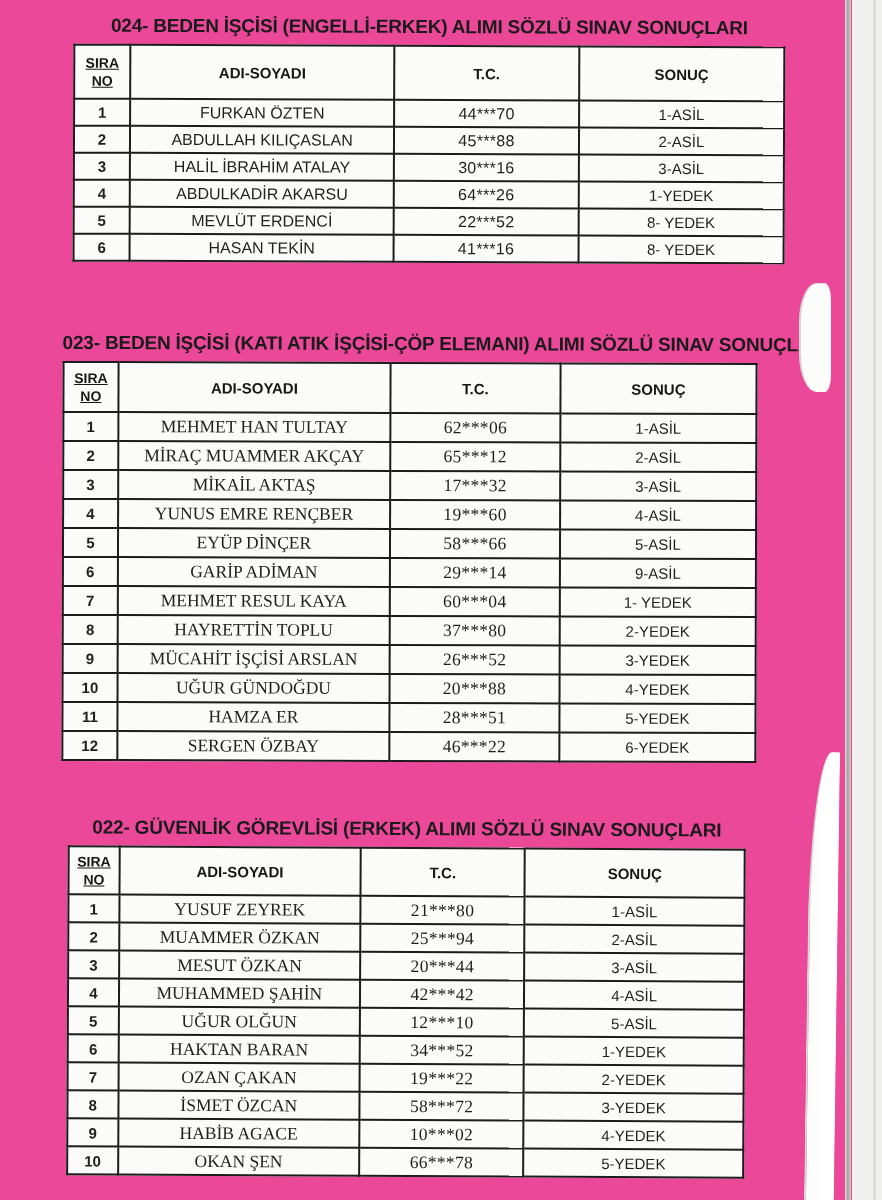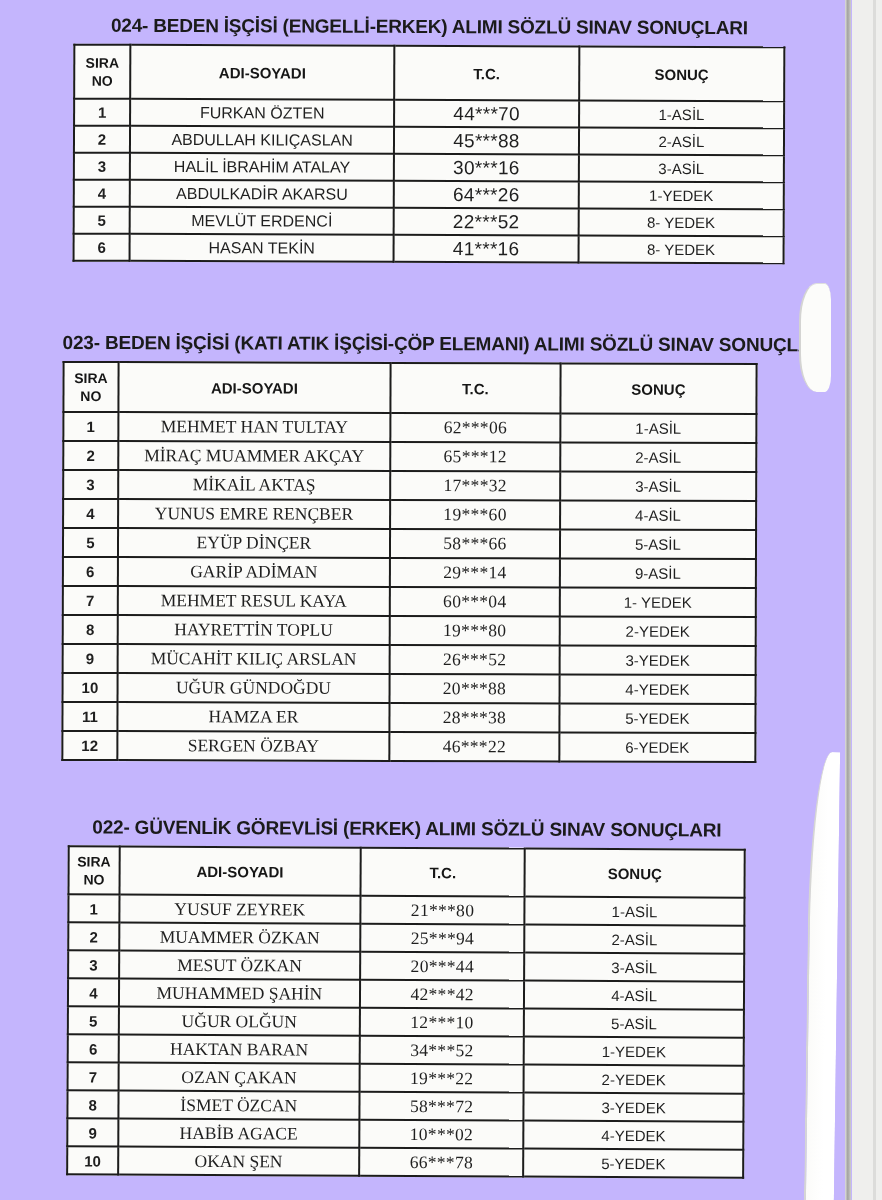--- a/index.html
+++ b/index.html
@@ -4,21 +4,21 @@
 <style>
   html, body {
     margin: 0; padding: 0;
     width: 882px; height: 1200px;
     background: #f6f6f4;
     overflow: hidden;
     font-family: "Liberation Sans", sans-serif;
   }
   .page {
     position: absolute; inset: 0;
-    background: #c4b5fd;
+    background: #ec4899;
   }
   
   .right-bg {
     position: absolute; left: 852px; top: 0;
     width: 30px; height: 1200px;
     background: #efefed;
   }
   .edge-line {
     position: absolute; left: 845px; top: 0;
     width: 6px; height: 1200px;
@@ -70,31 +70,31 @@
     border: 2px solid #1c1c1c;
     text-align: center;
     vertical-align: middle;
     padding: 0 2px;
   }
   table.results th {
     font-size: 15px;
     font-weight: 700;
     color: #161616;
   }
-  table.results th:first-child { font-size: 14px; line-height: 1.3; }
+  table.results th:first-child { font-size: 14px; line-height: 1.3; text-decoration: underline; }
   .s1 th { height: 52px; }
   .s2 th { height: 48px; }
   .s3 th { height: 46px; }
   .s1 tbody td { height: 25px; }
   .s2 tbody td { height: 27px; }
   .s3 tbody td { height: 26px; }
 
   td.c-no     { font-weight: 700; font-size: 15px; }
   td.c-name   { font-size: 16px; }
-  td.c-tc     { font-size: 19px; letter-spacing: 0.3px; }
+  td.c-tc     { font-size: 16px; letter-spacing: 0.3px; }
   td.c-result { font-size: 15px; }
 
   .serif-names td.c-name,
   .serif-names td.c-tc {
     font-family: "Liberation Serif", serif;
     font-size: 17.5px;
   }
 
   
   .s1 th:nth-child(1){width:7.9%}  .s1 th:nth-child(2){width:37.2%} .s1 th:nth-child(3){width:26%}
@@ -208,39 +208,39 @@
           </tr>
           <tr>
             <td class="c-no">7</td>
             <td class="c-name">MEHMET RESUL KAYA</td>
             <td class="c-tc">60***04</td>
             <td class="c-result">1- YEDEK</td>
           </tr>
           <tr>
             <td class="c-no">8</td>
             <td class="c-name">HAYRETTİN TOPLU</td>
-            <td class="c-tc">19***80</td>
+            <td class="c-tc">37***80</td>
             <td class="c-result">2-YEDEK</td>
           </tr>
           <tr>
             <td class="c-no">9</td>
-            <td class="c-name">MÜCAHİT KILIÇ ARSLAN</td>
+            <td class="c-name">MÜCAHİT İŞÇİSİ ARSLAN</td>
             <td class="c-tc">26***52</td>
             <td class="c-result">3-YEDEK</td>
           </tr>
           <tr>
             <td class="c-no">10</td>
             <td class="c-name">UĞUR GÜNDOĞDU</td>
             <td class="c-tc">20***88</td>
             <td class="c-result">4-YEDEK</td>
           </tr>
           <tr>
             <td class="c-no">11</td>
             <td class="c-name">HAMZA ER</td>
-            <td class="c-tc">28***38</td>
+            <td class="c-tc">28***51</td>
             <td class="c-result">5-YEDEK</td>
           </tr>
           <tr>
             <td class="c-no">12</td>
             <td class="c-name">SERGEN ÖZBAY</td>
             <td class="c-tc">46***22</td>
             <td class="c-result">6-YEDEK</td>
           </tr>
         </tbody>
     </table>

